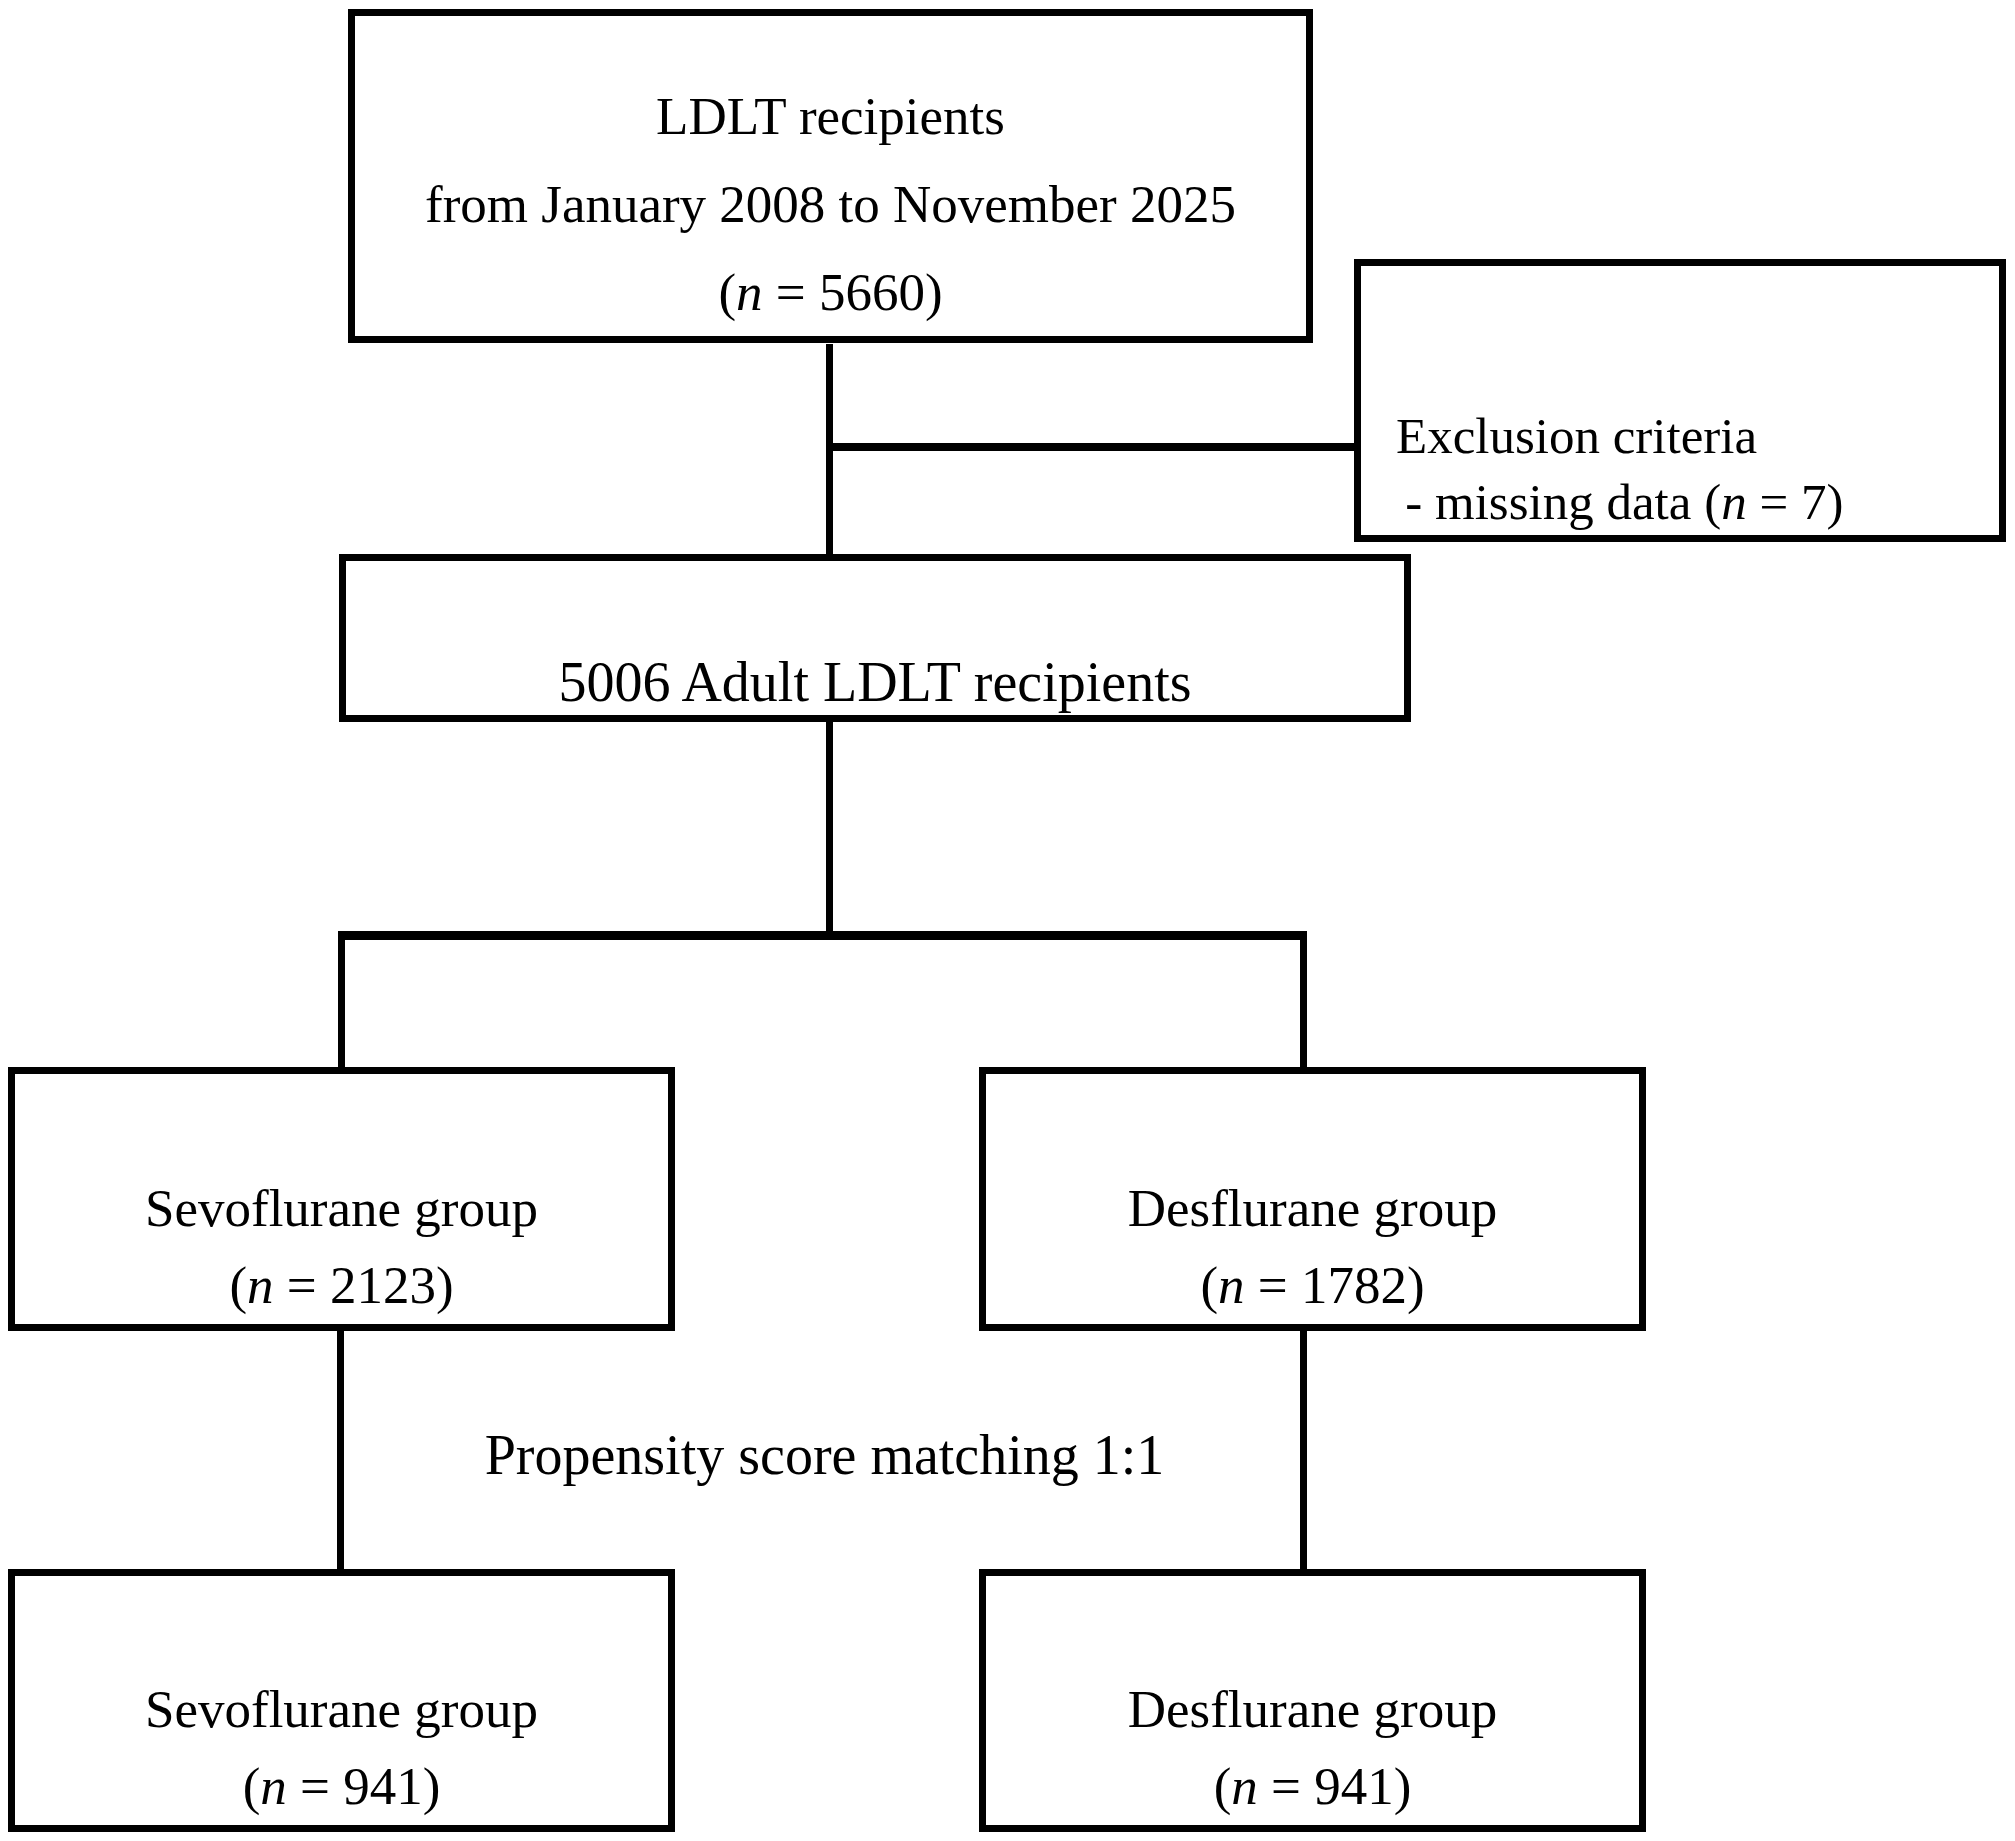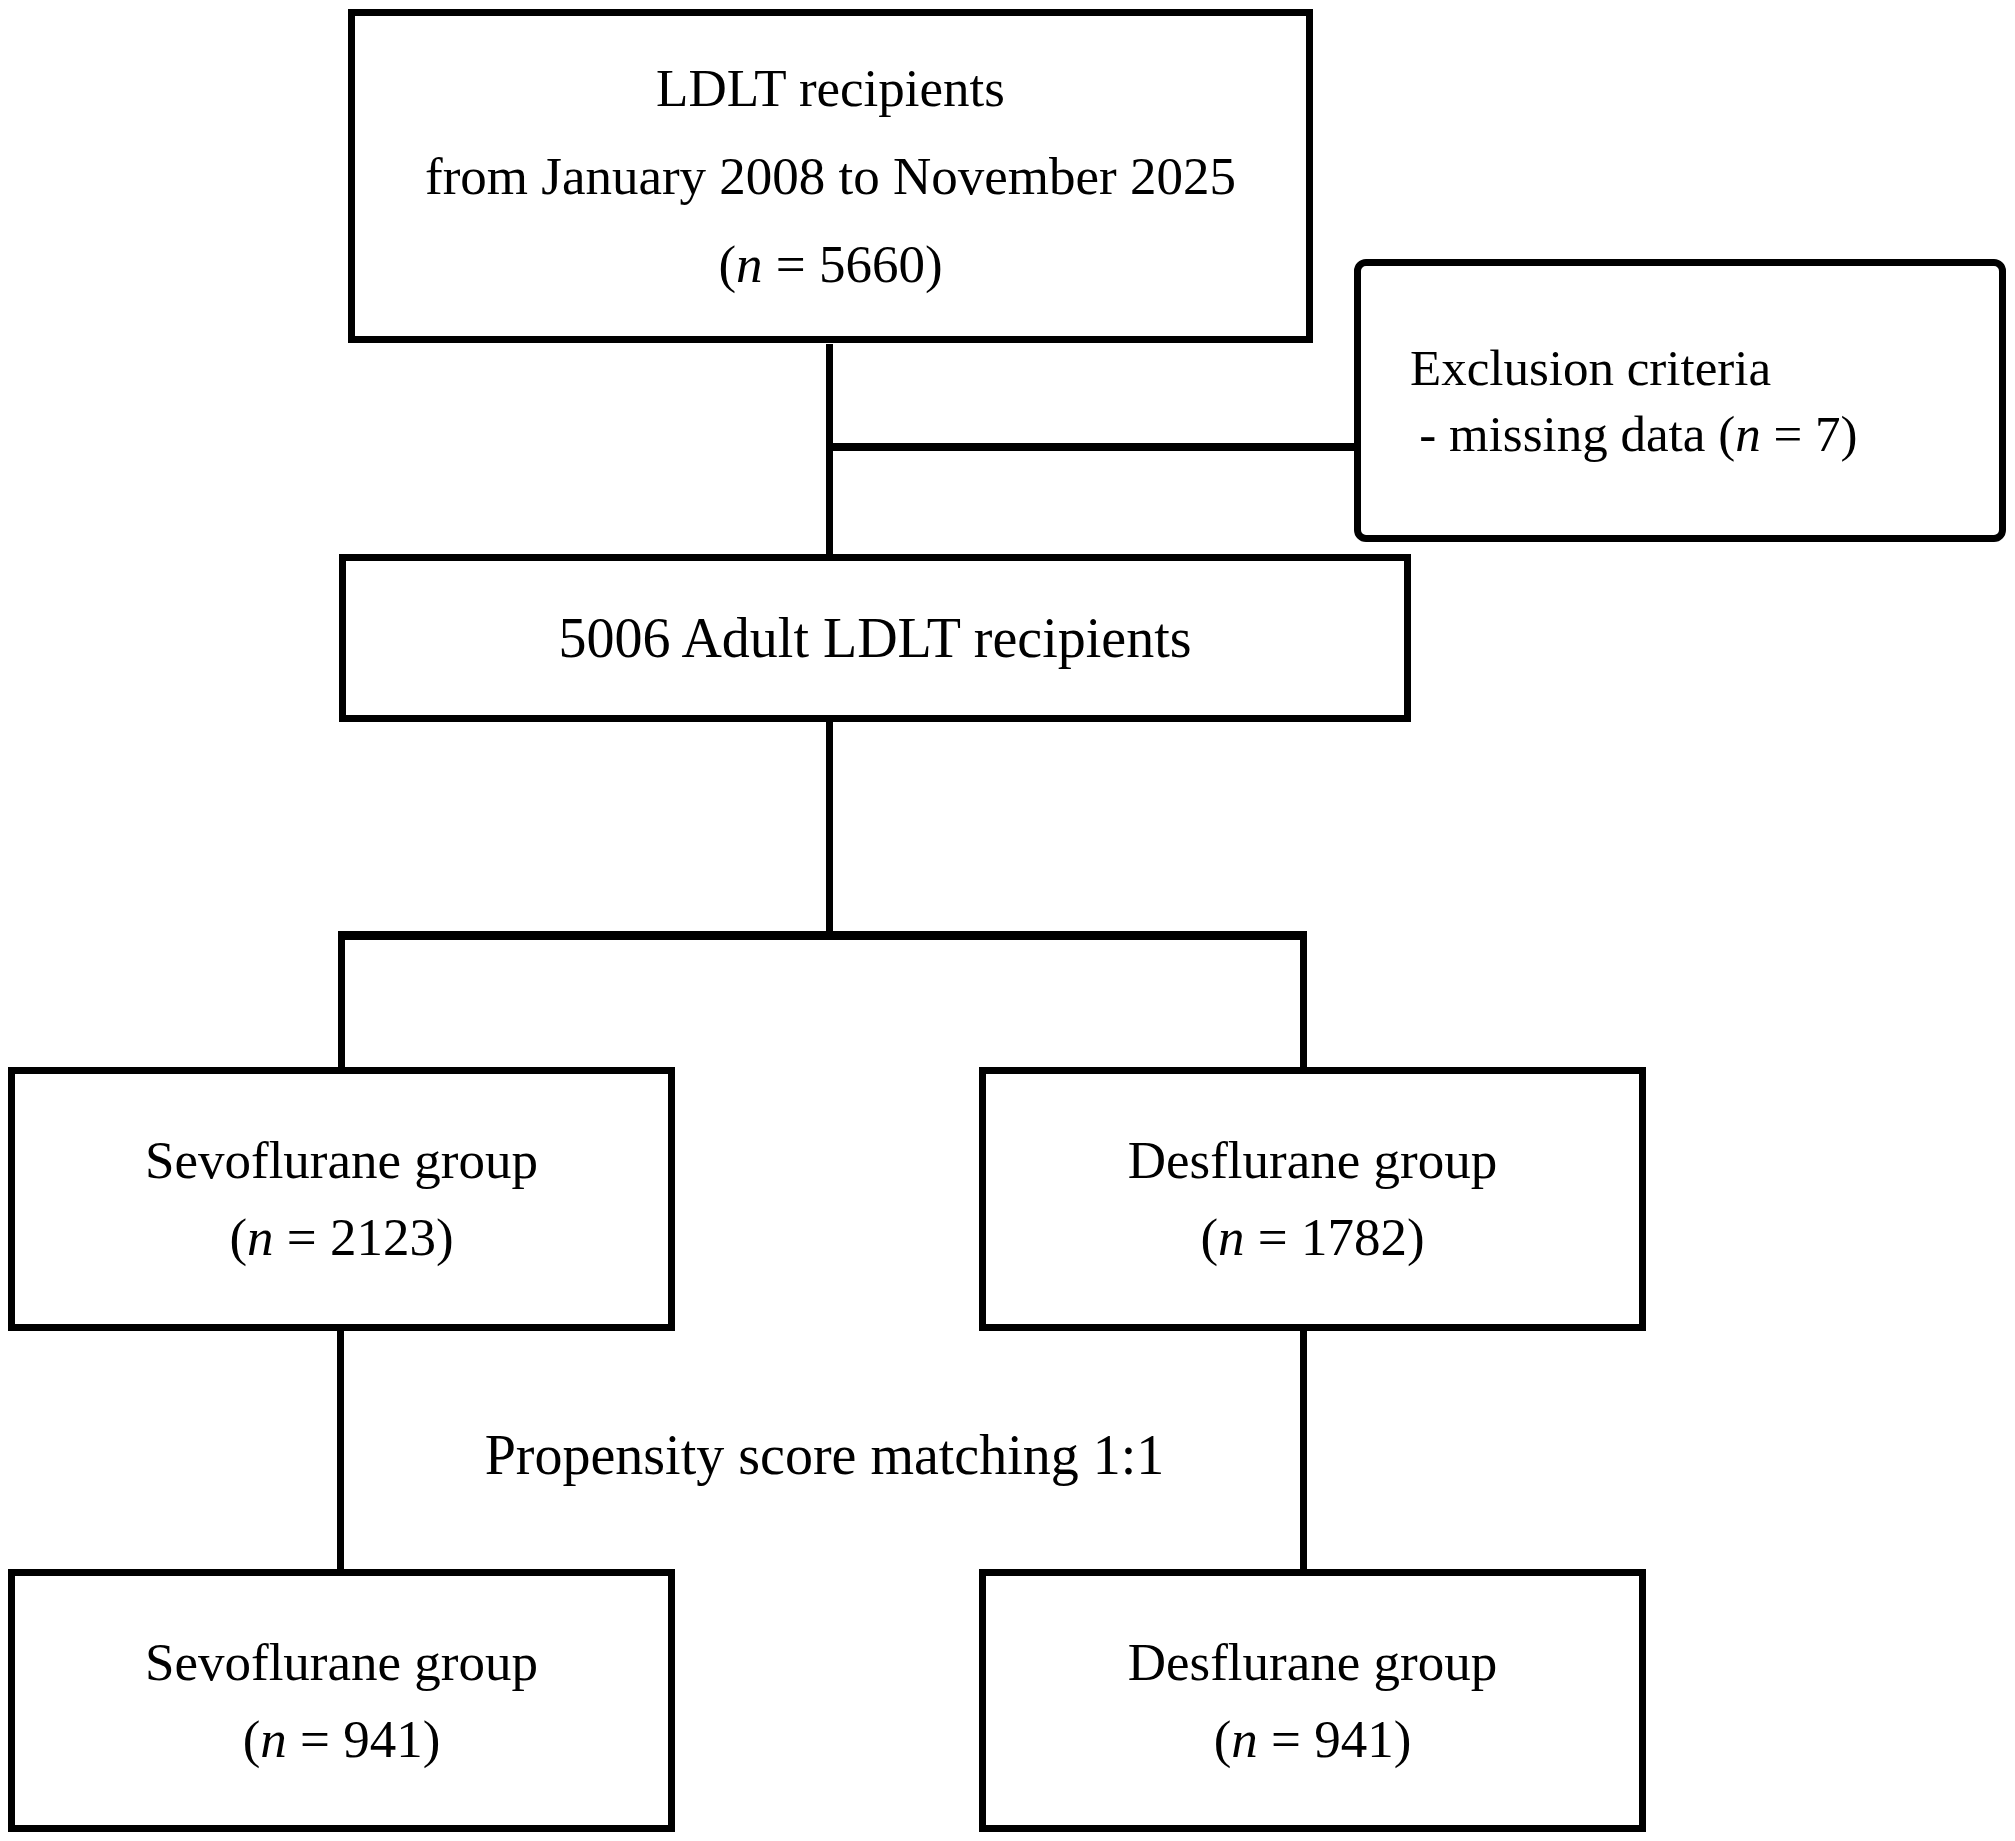--- a/index.html
+++ b/index.html
@@ -16,41 +16,40 @@
     color: #000000;
     overflow: hidden;
   }
   .box {
     position: absolute;
     box-sizing: border-box;
     border: 7.3px solid #000000;
     background: #ffffff;
     display: flex;
     flex-direction: column;
-    justify-content: center;
+    justify-content: flex-end;
     align-items: center;
     text-align: center;
   }
   .box .bline {
     display: block;
     white-space: nowrap;
   }
   .center-text {
     font-size: 53px;
     line-height: 88px;
   }
   .box-top        { left: 348px;  top: 9.3px;   width: 965px; height: 334px; }
   .box-exclusion  {
     left: 1354px; top: 259px; width: 652px; height: 283px;
     align-items: flex-start;
     text-align: left;
-    padding-left: 49px;
+    padding-left: 35px;
     font-size: 51px;
     line-height: 66px;
-    border-radius: 12px;
   }
   .box-exclusion .excl-item { padding-left: 9.3px; }
   .box-eligible   { left: 339px;  top: 554px;  width: 1072px; height: 168px; font-size: 56px; line-height: 66px; }
   .box-group      { width: 667px; height: 264px; font-size: 53px; line-height: 77px; }
   .box-sevo       { left: 8px;   top: 1067px; }
   .box-des        { left: 979px; top: 1067px; }
   .box-sevo-m     { left: 8px;   top: 1569px; height: 263px; }
   .box-des-m      { left: 979px; top: 1569px; height: 263px; }
 
   .line {

